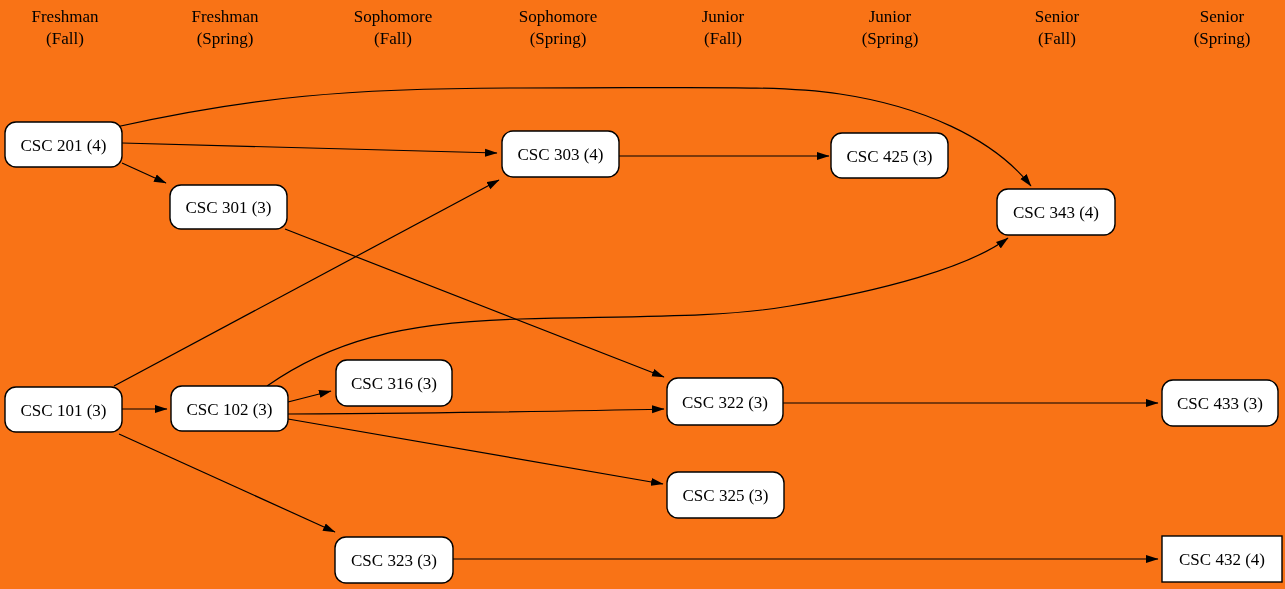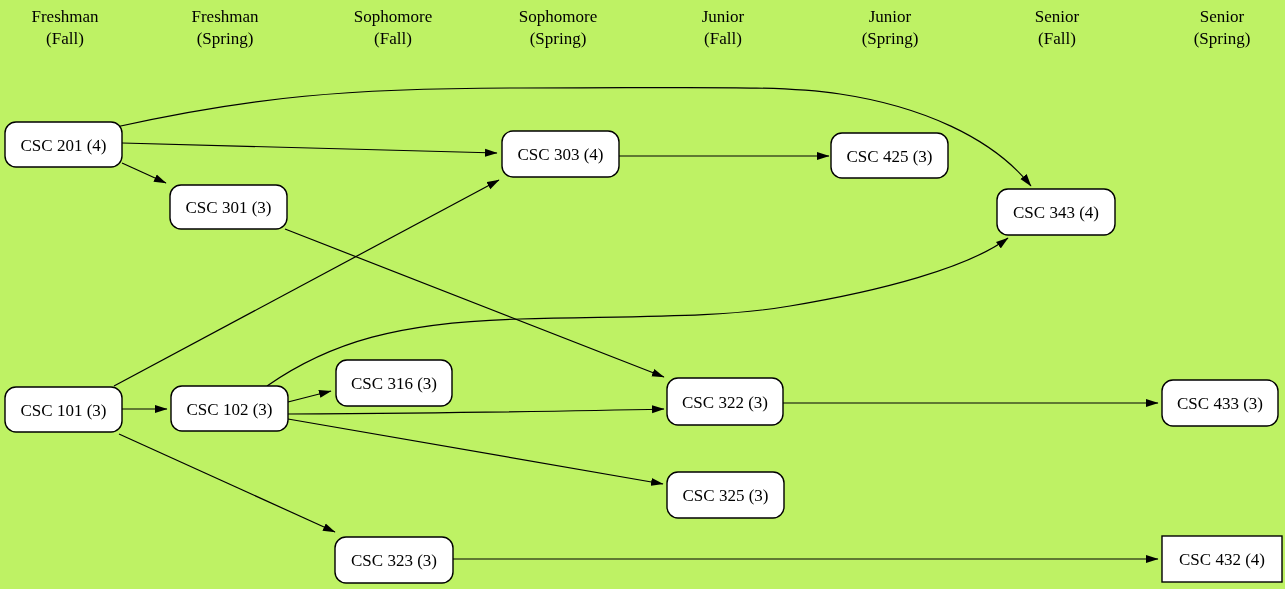--- a/index.html
+++ b/index.html
@@ -1,20 +1,20 @@
 <!DOCTYPE html>
 <html><head>
 <meta charset="utf-8">
 <style>
   html, body { margin: 0; padding: 0; background: #ffffff; }
   #stage {
     position: relative;
     width: 1285px;
     height: 589px;
-    background: #bef264;
+    background: #f97316;
     font-family: "Liberation Serif", "DejaVu Serif", serif;
     overflow: hidden;
   }
   .col-header {
     position: absolute;
     top: 6px;
     width: 170px;
     text-align: center;
     font-size: 17px;
     line-height: 22px;

